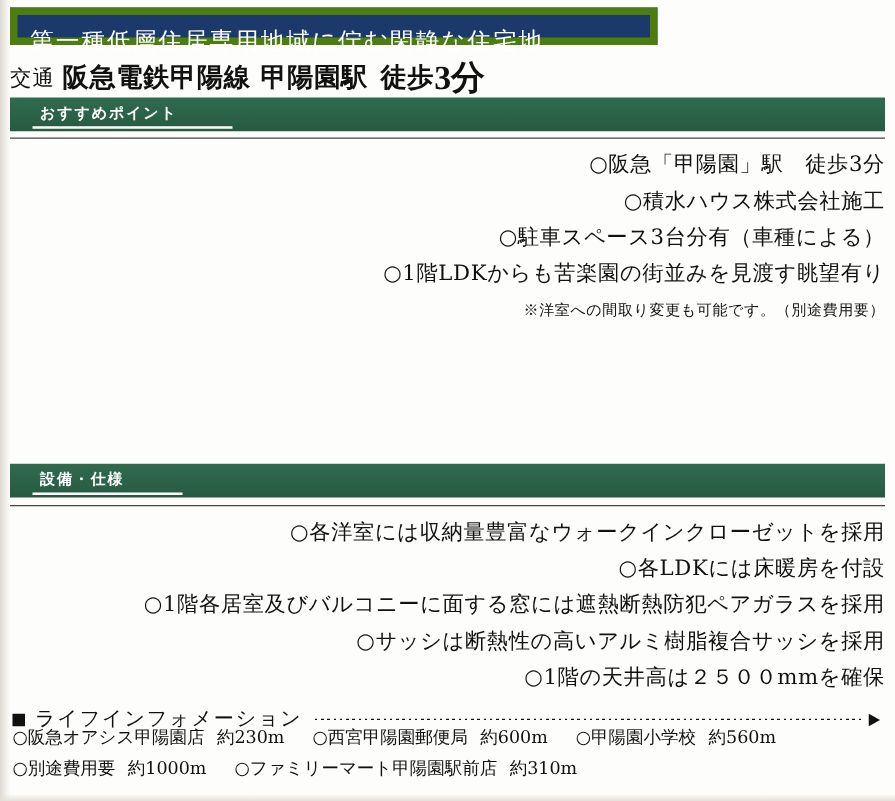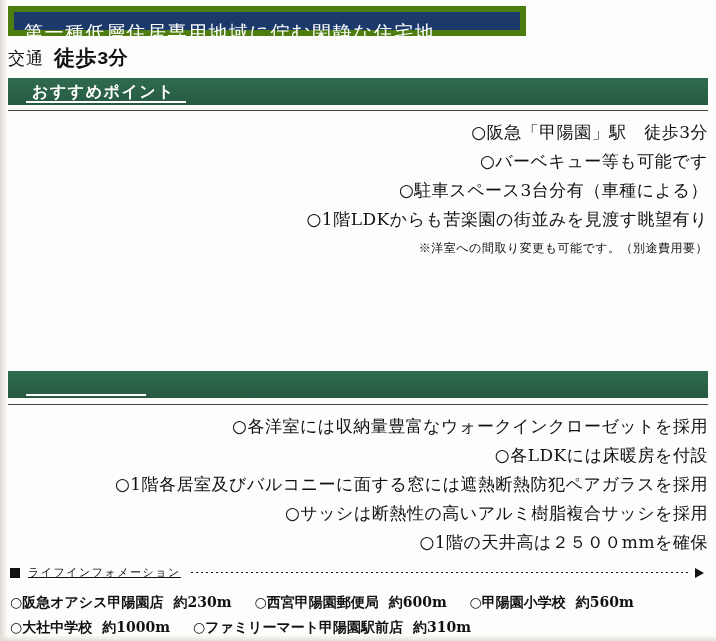--- a/index.html
+++ b/index.html
@@ -68,39 +68,39 @@
     font-family: "DejaVu Serif", "Liberation Serif", serif;
   }
   .access-walk {
     font-size: 21px;
     font-weight: bold;
     margin-left: 10px;
     letter-spacing: 0.5px;
     font-family: Liberation Sans, sans-serif;
   }
   .access-min {
-    font-size: 19px;
-    font-weight: bold;
-    font-family: Liberation Mono, monospace;
+    font-size: 27px;
+    font-weight: bold;
+    font-family: Liberation Serif, serif;
   }
 
   
   .section-band {
     position: absolute;
     left: 8px;
     width: 700px;
     height: 27px;
     background: linear-gradient(to bottom, #2f6b4f 0%, #2b6248 55%, #27593f 100%);
     box-sizing: border-box;
   }
   .section-band .band-title {
     position: absolute;
     left: 24px;
     top: 4px;
-    font-size: 16px;
+    font-size: 12px;
     font-weight: bold;
     color: #ffffff;
     letter-spacing: 1.5px;
     font-family: "DejaVu Serif", "Liberation Serif", serif;
   }
   .section-band .band-underline {
     position: absolute;
     left: 18px;
     bottom: 2px;
     width: 160px;
@@ -153,47 +153,45 @@
     width: 694px;
   }
   .life-square {
     width: 10px;
     height: 10px;
     background: #111111;
     margin-right: 8px;
     flex: none;
   }
   .life-title {
-    font-size: 11px;
+    font-size: 16px;
     letter-spacing: 1.5px;
     font-family: "DejaVu Serif", "Liberation Serif", serif;
     white-space: nowrap;
-    text-decoration: underline;
   }
   .life-dots {
     flex: 1;
     height: 1px;
     margin-left: 10px;
     margin-right: 4px;
     background: repeating-linear-gradient(to right, #111 0 2px, transparent 2px 5px);
   }
   .life-arrow {
     width: 0;
     height: 0;
     border-top: 5px solid transparent;
     border-bottom: 5px solid transparent;
     border-left: 9px solid #111111;
     flex: none;
   }
   .life-rows {
     position: absolute;
     left: 10px;
-    top: 590px;
+    top: 578px;
     width: 700px;
-    font-weight: bold;
   }
   .life-row {
     font-size: 14px;
     line-height: 25px;
     white-space: nowrap;
     font-family: "DejaVu Serif", "Liberation Serif", serif;
   }
   .life-item { margin-right: 18px; }
   .life-dist { margin-left: 10px; }
 
@@ -215,39 +213,41 @@
 <div class="page">
 
   <div class="edge-shadow-left"></div>
 
   <div class="headline-bar">
     <div class="headline-text">第一種低層住居専用地域に佇む閑静な住宅地</div>
   </div>
 
   <div class="access-row">
     <span class="access-label">交通</span>
+    <span class="access-main">阪急電鉄甲陽線 甲陽園駅</span>
     <span class="access-walk">徒歩</span>
     <span class="access-min">3分</span>
   </div>
 
   <div class="section-band band-1">
     <div class="band-title">おすすめポイント</div>
     <div class="band-underline"></div>
   </div>
   <div class="hr-line" style="top:110px;"></div>
 
   <div class="list-block block-1">
     <div class="list-item">○阪急「甲陽園」駅　徒歩3分</div>
-    <div class="list-item">○バーベキュー等も可能です</div>
+    <div class="list-item">○積水ハウス株式会社施工</div>
     <div class="list-item">○駐車スペース3台分有（車種による）</div>
     <div class="list-item">○1階LDKからも苦楽園の街並みを見渡す眺望有り</div>
     <div class="list-item indent">※洋室への間取り変更も可能です。（別途費用要）</div>
   </div>
 
   <div class="section-band band-2">
+    <div class="band-title">設備・仕様</div>
     <div class="band-underline" style="width:120px;"></div>
   </div>
   <div class="hr-line" style="top:404px;"></div>
 
   <div class="list-block block-2">
     <div class="list-item">○各洋室には収納量豊富なウォークインクローゼットを採用</div>
     <div class="list-item">○各LDKには床暖房を付設</div>
     <div class="list-item">○1階各居室及びバルコニーに面する窓には遮熱断熱防犯ペアガラスを採用</div>
     <div class="list-item">○サッシは断熱性の高いアルミ樹脂複合サッシを採用</div>
     <div class="list-item">○1階の天井高は２５００mmを確保</div>
@@ -267,21 +267,21 @@
       </span>
       <span class="life-item">
         <span>○西宮甲陽園郵便局</span><span class="life-dist">約600m</span>
       </span>
       <span class="life-item">
         <span>○甲陽園小学校</span><span class="life-dist">約560m</span>
       </span>
     </div>
     <div class="life-row">
       <span class="life-item">
-        <span>○大社中学校</span><span class="life-dist">約1000m</span>
+        <span>○別途費用要</span><span class="life-dist">約1000m</span>
       </span>
       <span class="life-item">
         <span>○ファミリーマート甲陽園駅前店</span><span class="life-dist">約310m</span>
       </span>
     </div>
   </div>
 
   <div class="edge-shadow-bottom"></div>
 </div>
 

